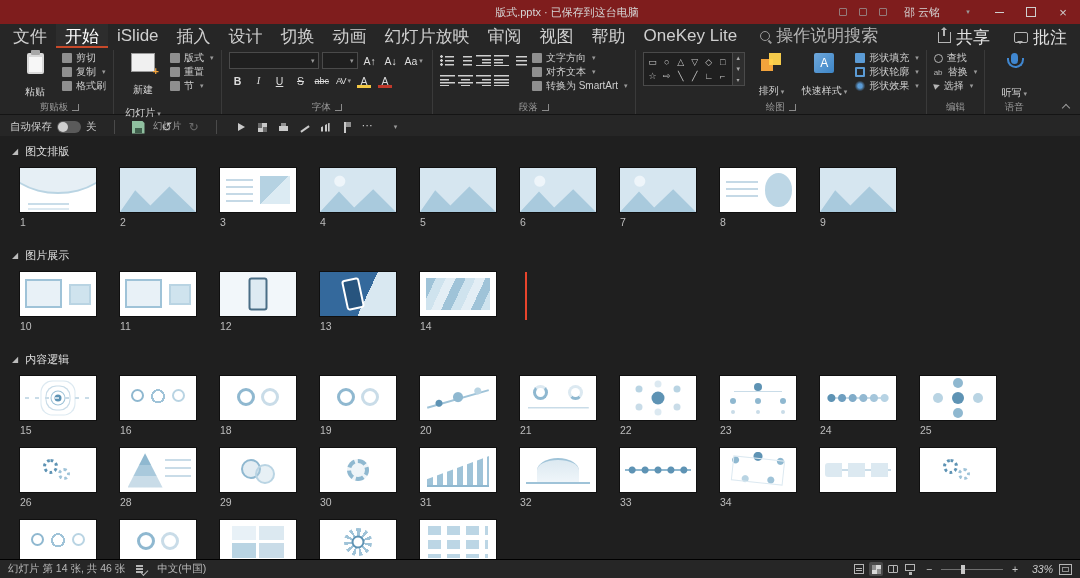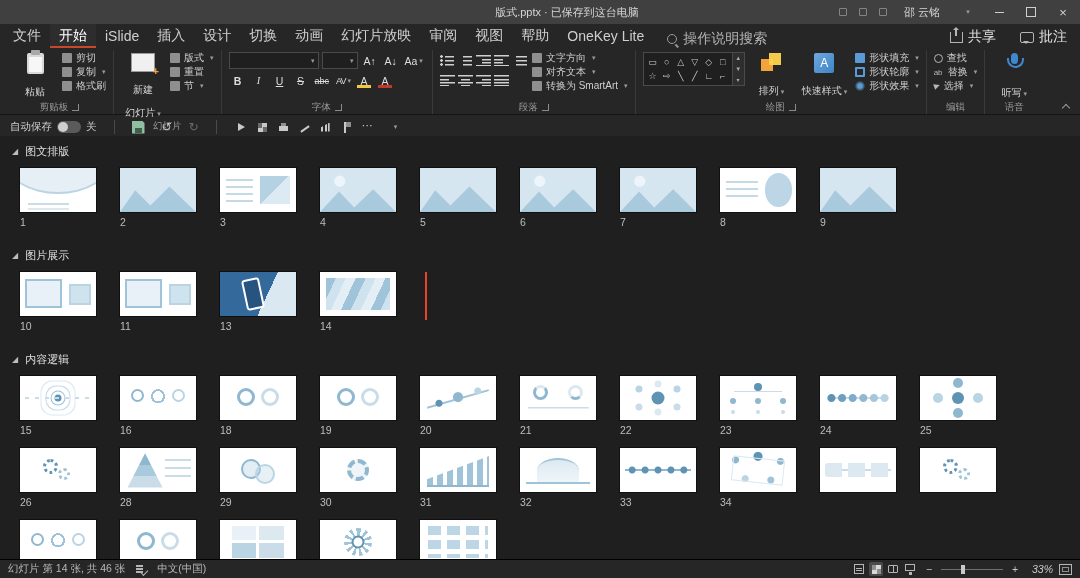--- a/index.html
+++ b/index.html
@@ -1,33 +1,33 @@
 <!DOCTYPE html>
 <html style="--accent: #c7492a; --cursor: #e8442c; --art_light: #d6e6f0; --art_mid: #a9cadd; --art_deep: #5e93b4; --art_dark: #2f6592; --arrange_orange: #f2a33c; --arrange_yellow: #ffd34d; --mic_blue: #4087d0; --highlight_yellow: #f2c744; --font_red: #c0392b; --quick_blue: #3d85c6;"><head>
 <meta charset="utf-8">
 <style>
   html,body{margin:0;padding:0;background:#000;}
   .app{position:relative;width:1080px;height:578px;background:#1f1f1f;overflow:hidden;
        font-family:"Liberation Sans","DejaVu Sans",sans-serif;color:#e4e4e4;-webkit-font-smoothing:antialiased;}
 
   
-  .titlebar{height:24px;background:#404040;display:flex;align-items:center;font-size:11px;color:#c9c9c9;}
+  .titlebar{height:24px;background:#7f1d1d;display:flex;align-items:center;font-size:11px;color:#c9c9c9;}
   .tb-spacer{width:300px;}
   .tb-title{flex:1;text-align:center;color:#d6d6d6;}
   .tb-right{display:flex;align-items:center;gap:2px;padding-right:2px;}
   .tbi{width:18px;height:14px;position:relative;opacity:.75;}
   .tbi::before{content:"";position:absolute;inset:3px 5px;border:1px solid #9a9a9a;border-radius:1px;}
   .tb-user{margin:0 10px;color:#d6d6d6;white-space:nowrap;}
   .winbtn{width:30px;height:24px;display:flex;align-items:center;justify-content:center;color:#cfcfcf;}
   .win-min-g{display:inline-block;width:9px;border-bottom:1px solid #cfcfcf;height:1px;}
   .win-max-g{display:inline-block;width:8px;height:8px;border:1px solid #cfcfcf;}
   .win-close-g{font-size:13px;line-height:1;}
 
   
-  .tabrow{height:24px;background:#262626;display:flex;align-items:flex-end;font-size:14px;padding:0 4px;}
+  .tabrow{height:24px;background:#262626;display:flex;align-items:flex-start;font-size:17px;padding:0 4px;}
   .tabs{display:flex;align-items:stretch;height:100%;}
   .tab{display:flex;align-items:center;padding:0 9px;color:#cfcfcf;cursor:default;white-space:nowrap;}
   .tab.active{color:#fff;box-shadow:inset 0 -2px 0 var(--accent,#c7492a);background:#2d2d2d;}
   .tab-search{display:flex;align-items:center;gap:6px;margin-left:14px;color:#b5b5b5;}
   .search-icon{width:8px;height:8px;border:1.5px solid #9a9a9a;border-radius:50%;position:relative;display:inline-block;}
   .search-icon::after{content:"";position:absolute;right:-3px;bottom:-3px;width:4px;height:1.5px;background:#9a9a9a;transform:rotate(45deg);}
   .tabrow-right{margin-left:auto;display:flex;align-items:center;gap:6px;}
   .pillbtn{display:flex;align-items:center;gap:5px;padding:2px 9px;color:#e0e0e0;white-space:nowrap;}
   .share-icon{position:relative;width:11px;height:10px;border:1px solid #b5b5b5;border-top:none;display:inline-block;}
   .share-icon::before{content:"";position:absolute;left:4px;top:-4px;width:1.5px;height:8px;background:#b5b5b5;}
@@ -645,20 +645,26 @@
           <div class="snum">10</div>
         </div>
         <div class="slide-cell">
           <div class="thumb">
             <div class="art m-frames"></div>
           </div>
           <div class="snum">11</div>
         </div>
         <div class="slide-cell">
           <div class="thumb">
+            <div class="art m-phone"></div>
+          </div>
+          <div class="snum">12</div>
+        </div>
+        <div class="slide-cell">
+          <div class="thumb">
             <div class="art m-phone-dark"></div>
           </div>
           <div class="snum">13</div>
         </div>
         <div class="slide-cell">
           <div class="thumb">
             <div class="art m-tiles"></div>
           </div>
           <div class="snum">14</div>
         </div>

